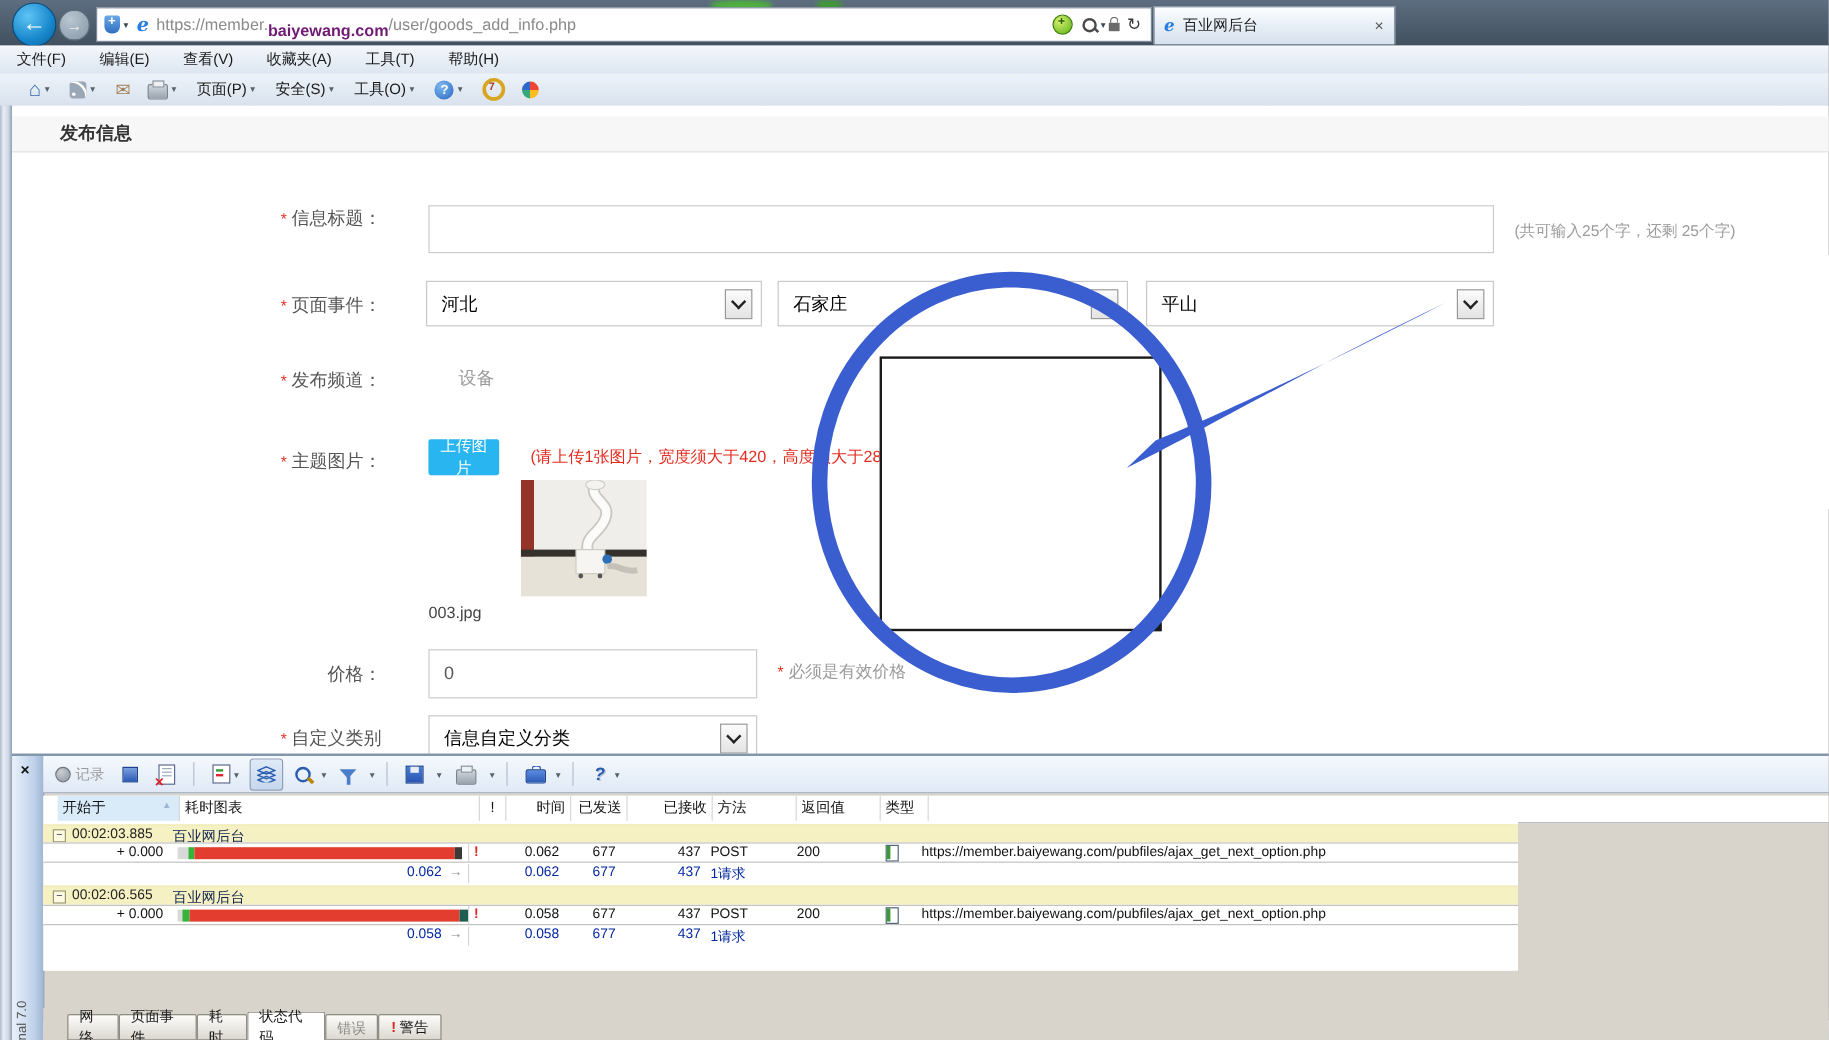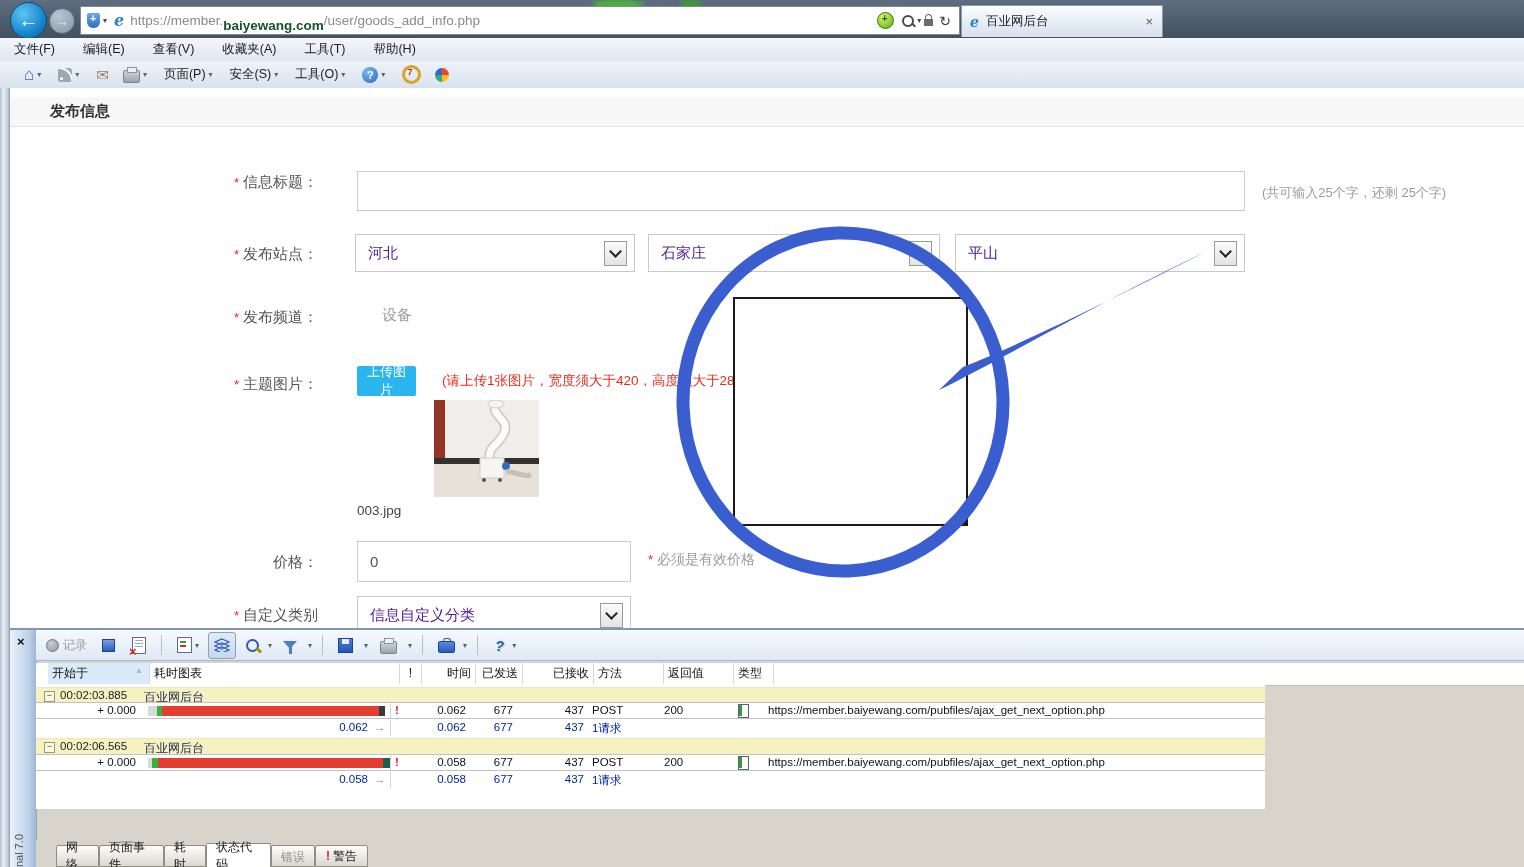--- a/index.html
+++ b/index.html
@@ -41,21 +41,21 @@
   .ie7mag:after{content:"7";position:absolute;left:2px;top:-1px;color:#a33;font-size:9px;font-weight:bold;}
   .pinwheel{width:14px;height:14px;border-radius:50%;background:conic-gradient(#e43 0 25%,#fb2 25% 50%,#3a7 50% 75%,#36c 75%);}
   
   .leftframe{left:0;top:88px;width:10px;height:779px;background:linear-gradient(90deg,#aebccb,#e7edf4 30%,#cdd8e4 70%,#8fa0b2);}
   .page{left:10px;top:88px;width:1514px;height:540px;background:#fff;}
   .pgheading{left:0px;top:9px;width:1514px;height:29px;background:#f7f7f7;border-bottom:1px solid #e3e3e3;display:flex;align-items:center;}
   .pgheading b{margin-left:40px;font-size:15px;color:#333;}
   .flabel{font-size:15px;color:#555;position:absolute;text-align:right;width:110px;}
   .req{color:#e42b1f;margin-right:4px;font-size:13px;}
   .tinput{position:absolute;background:#fff;border:1px solid #ccc;font-size:15px;color:#555;padding:0 12px;box-sizing:border-box;font-family:inherit;}
-  .sel{position:absolute;background:#fff;border:1px solid #c9c9c9;box-sizing:border-box;display:flex;align-items:center;padding-left:12px;font-size:15px;color:#4c1d95;}
+  .sel{position:absolute;background:#fff;border:1px solid #c9c9c9;box-sizing:border-box;display:flex;align-items:center;padding-left:12px;font-size:15px;color:#000000;}
   .selarrow{position:absolute;right:7px;width:21px;height:23px;background:linear-gradient(#fbfbfb,#e3e3e3);border:1px solid #9a9a9a;display:flex;align-items:center;justify-content:center;}
   .chev{width:7px;height:7px;border-right:2px solid #222;border-bottom:2px solid #222;transform:rotate(45deg);margin-top:-4px;}
   .uploadbtn{position:absolute;background:#29b5ef;color:#fff;font-size:13px;border:none;width:59px;height:30px;border-radius:2px;display:flex;align-items:center;justify-content:center;}
   .rednote{position:absolute;color:#e42b1f;font-size:13.5px;white-space:nowrap;}
   .grayhint{color:#9b9b9b;font-size:13px;position:absolute;text-align:center;}
   
   .blacksq{position:absolute;left:733px;top:297px;width:231px;height:225px;background:#fff;border:2px solid #1a1a1a;z-index:10;}
   .blacksq i{position:absolute;right:-2px;bottom:-2px;width:7px;height:7px;background:#1a1a1a;}
   #annot{position:absolute;left:0;top:0;width:1524px;height:867px;z-index:40;pointer-events:none;}
   
@@ -120,21 +120,21 @@
     </div>
   <div class="abs navbtn fwd">
       <span>→</span>
     </div>
 
   <div class="abs addr">
     <span class="shield"></span>
     <span class="caret dark">▾</span>
     <span class="ielogo" style="font-size:16px;margin:0 6px 0 4px;">e</span>
     <span>https://member.</span>
-      <b style="color:#14532d;margin-top:10px;">baiyewang.com</b>
+      <b style="color:#701a75;margin-top:10px;">baiyewang.com</b>
       <span>/user/goods_add_info.php</span>
     <span style="flex:1"></span>
     <span class="grncirc"></span>
     <span class="mag" style="margin-left:8px;"></span>
     <span class="caret dark">▾</span>
     <span class="lock"></span>
     <span style="color:#3a3a3a;font-size:14px;margin:0 8px 0 6px;">↻</span>
   </div>
 
   <div class="abs tab">
@@ -186,21 +186,21 @@
   <div class="abs leftframe"></div>
   <div class="abs page">
     <div class="abs pgheading">
       <b>发布信息</b>
     </div>
 
     <div class="flabel" style="left:198px;top:85px;"><span class="req">*</span><span>信息标题：</span></div>
     <input class="tinput" style="left: 347px; top: 83px; width: 888px; height: 40px;">
     <div class="grayhint" style="left:1252px;top:96px;">(共可输入25个字，还剩 25个字)</div>
 
-    <div class="flabel" style="left:198px;top:157px;"><span class="req">*</span><span>发布站点：</span></div>
+    <div class="flabel" style="left:198px;top:157px;"><span class="req">*</span><span>页面事件：</span></div>
     <div class="sel" style="left:345px;top:146px;width:280px;height:38px;">
       <span>河北</span>
       <span class="selarrow">
           <span class="chev"></span>
         </span>
     </div>
     <div class="sel" style="left:638px;top:146px;width:292px;height:38px;">
       <span>石家庄</span>
       <span class="selarrow">
           <span class="chev"></span>

